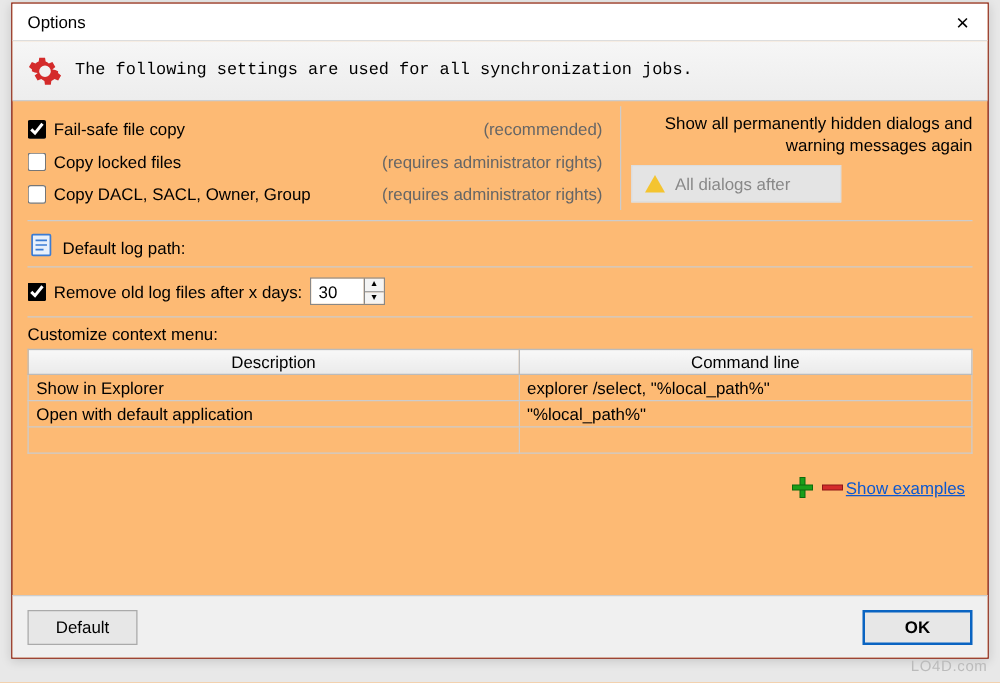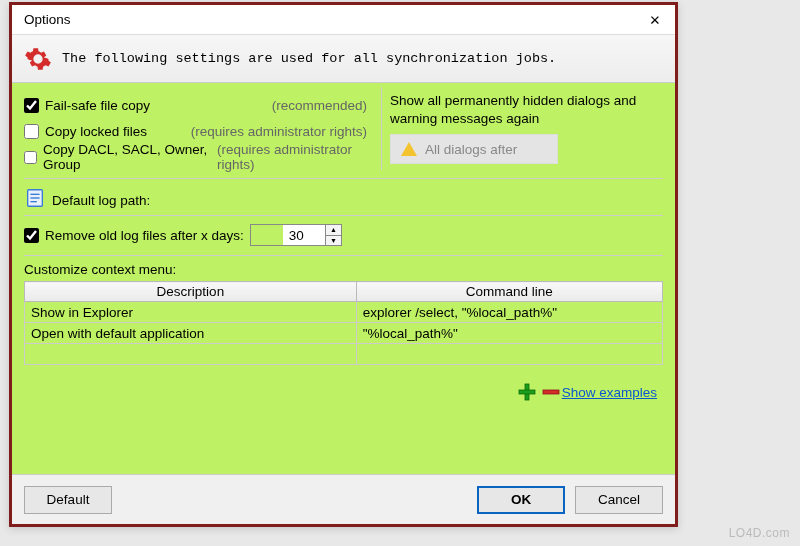--- a/index.html
+++ b/index.html
@@ -9,24 +9,24 @@
       color: #000;
       background: #e8e8e8;
       width: 800px;
       height: 546px;
       overflow: hidden;
     }
     .window {
       position: absolute;
       left: 9px;
       top: 2px;
-      width: 669px;
+      width: 782px;
       height: 525px;
-      background: #bef264;
-      border: 3px solid #7f1d1d;
+      background: #fdba74;
+      border: 1px solid #7f1d1d;
       box-shadow: 0 2px 8px rgba(0,0,0,0.15);
     }
     .titlebar {
       height: 30px;
       display: flex;
       align-items: center;
       justify-content: space-between;
       padding: 0 10px 0 12px;
       background: #fff;
       border-bottom: 1px solid #ddd;
@@ -122,21 +122,20 @@
       align-items: stretch;
       border: 1px solid #888;
       height: 22px;
     }
     .spinner input {
       width: 42px;
       border: none;
       padding: 0 6px;
       font-size: 13.5px;
       outline: none;
-      margin-left: 32px;
     }
     .spinner-btns {
       display: flex;
       flex-direction: column;
       border-left: 1px solid #888;
       width: 16px;
     }
     .spinner-btns div {
       flex: 1;
       display: flex;
@@ -256,21 +255,21 @@
         </div>
         <div class="opt-row">
           <label class="opt-left">
             <input type="checkbox" style="">
             <span>Copy DACL, SACL, Owner, Group</span>
           </label>
           <span class="opt-hint">(requires administrator rights)</span>
         </div>
       </div>
       <div class="col-right">
-        <div style="line-height:1.35;">Show all permanently hidden dialogs and warning messages again</div>
+        <div style="line-height:1.35;text-align:right;">Show all permanently hidden dialogs and warning messages again</div>
         <div class="hidden-dlg-btn">
           <span class="warn-icon"></span>
           <span>All dialogs after</span>
         </div>
       </div>
     </div>
 
     <div class="log-row">
       <span class="log-icon">
         <svg width="22" height="22" viewBox="0 0 24 24">
@@ -338,19 +337,18 @@
       </div>
       <a class="show-ex">Show examples</a>
     </div>
 
   </div>
 
   <div class="footer">
     <button class="btn">Default</button>
     <div class="footer-right">
       <button class="btn btn-primary">OK</button>
-      <button class="btn">Cancel</button>
     </div>
   </div>
 
 </div>
 
 <div class="watermark">LO4D.com</div>
 
 </body></html>

